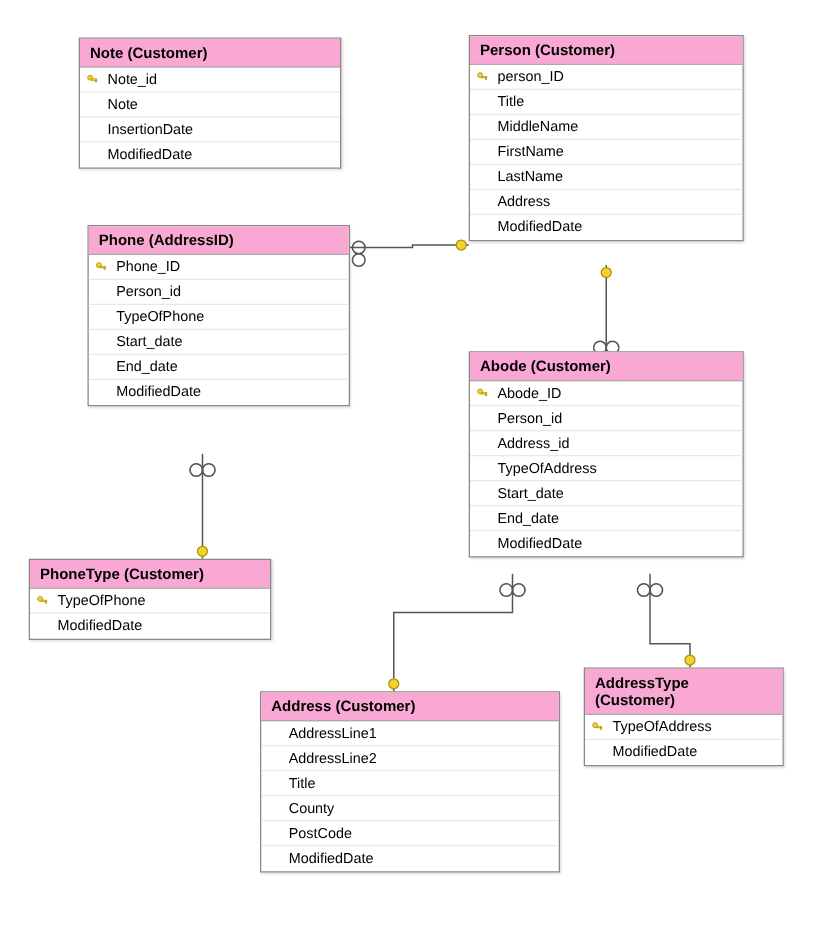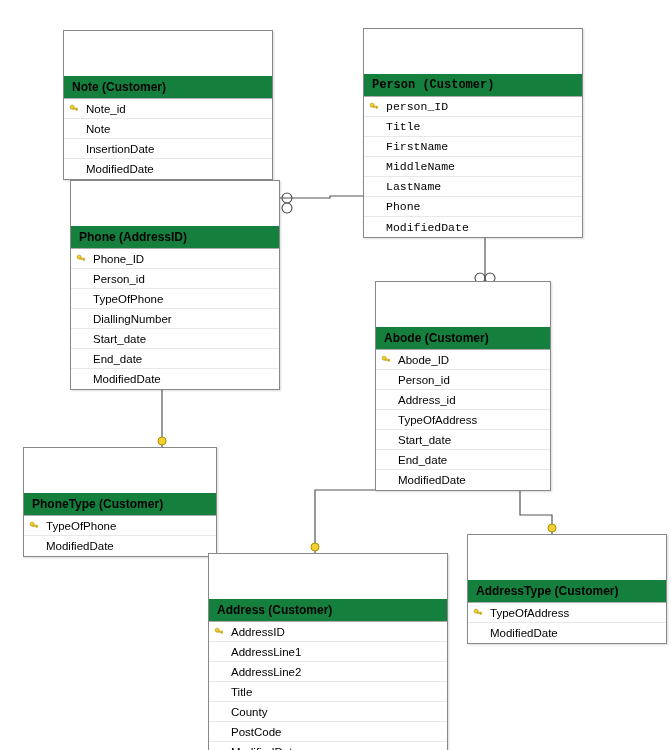--- a/index.html
+++ b/index.html
@@ -11,26 +11,25 @@
     height: 750px;
     position: relative;
   }
   .entity {
     position: absolute;
     border: 1px solid #888;
     background: #fff;
     box-shadow: 1px 1px 2px rgba(0,0,0,0.15);
   }
   .entity-header {
-    background: #15803d;
+    background: #f9a8d4;
     border-bottom: 1px solid #aaa;
     padding: 4px 8px;
     font-weight: bold;
     font-size: 12px;
-    margin-top: 45px;
   }
   .entity-row {
     display: flex;
     align-items: center;
     height: 20px;
     border-bottom: 1px solid #e8e8e8;
     font-size: 11.5px;
   }
   .entity-row:last-child { border-bottom: none; }
   .key-cell {
@@ -118,52 +117,52 @@
         <span class="key-cell"></span>
         <span class="field-cell">InsertionDate</span>
       </div>
       <div class="entity-row">
         <span class="key-cell"></span>
         <span class="field-cell">ModifiedDate</span>
       </div>
     </div>
 </div>
 
-<div class="entity" style="left:363px;top:28px;width:220px;font-family:Liberation Mono, monospace;">
+<div class="entity" style="left:375px;top:28px;width:220px;">
   <div class="entity-header">Person (Customer)</div>
   <div>
       <div class="entity-row">
         <span class="key-cell">
           <svg class="key-icon" viewBox="0 0 16 16">
             <circle cx="5" cy="5" r="3.2" fill="#f2d230" stroke="#b38f00" stroke-width="1"></circle>
             <rect x="6.5" y="6.5" width="7" height="2" fill="#f2d230" stroke="#b38f00" stroke-width="0.8"></rect>
             <rect x="11.5" y="8" width="2" height="2.5" fill="#f2d230" stroke="#b38f00" stroke-width="0.8"></rect>
           </svg>
         </span>
         <span class="field-cell">person_ID</span>
       </div>
       <div class="entity-row">
         <span class="key-cell"></span>
         <span class="field-cell">Title</span>
       </div>
       <div class="entity-row">
         <span class="key-cell"></span>
+        <span class="field-cell">MiddleName</span>
+      </div>
+      <div class="entity-row">
+        <span class="key-cell"></span>
         <span class="field-cell">FirstName</span>
       </div>
       <div class="entity-row">
         <span class="key-cell"></span>
-        <span class="field-cell">MiddleName</span>
-      </div>
-      <div class="entity-row">
-        <span class="key-cell"></span>
         <span class="field-cell">LastName</span>
       </div>
       <div class="entity-row">
         <span class="key-cell"></span>
-        <span class="field-cell">Phone</span>
+        <span class="field-cell">Address</span>
       </div>
       <div class="entity-row">
         <span class="key-cell"></span>
         <span class="field-cell">ModifiedDate</span>
       </div>
     </div>
 </div>
 
 <div class="entity" style="left:70px;top:180px;width:210px;">
   <div class="entity-header">Phone (AddressID)</div>
@@ -181,38 +180,34 @@
       <div class="entity-row">
         <span class="key-cell"></span>
         <span class="field-cell">Person_id</span>
       </div>
       <div class="entity-row">
         <span class="key-cell"></span>
         <span class="field-cell">TypeOfPhone</span>
       </div>
       <div class="entity-row">
         <span class="key-cell"></span>
-        <span class="field-cell">DiallingNumber</span>
-      </div>
-      <div class="entity-row">
-        <span class="key-cell"></span>
         <span class="field-cell">Start_date</span>
       </div>
       <div class="entity-row">
         <span class="key-cell"></span>
         <span class="field-cell">End_date</span>
       </div>
       <div class="entity-row">
         <span class="key-cell"></span>
         <span class="field-cell">ModifiedDate</span>
       </div>
     </div>
 </div>
 
-<div class="entity" style="left:375px;top:281px;width:176px;">
+<div class="entity" style="left:375px;top:281px;width:220px;">
   <div class="entity-header">Abode (Customer)</div>
   <div>
       <div class="entity-row">
         <span class="key-cell">
           <svg class="key-icon" viewBox="0 0 16 16">
             <circle cx="5" cy="5" r="3.2" fill="#f2d230" stroke="#b38f00" stroke-width="1"></circle>
             <rect x="6.5" y="6.5" width="7" height="2" fill="#f2d230" stroke="#b38f00" stroke-width="0.8"></rect>
             <rect x="11.5" y="8" width="2" height="2.5" fill="#f2d230" stroke="#b38f00" stroke-width="0.8"></rect>
           </svg>
         </span>
@@ -262,30 +257,20 @@
         <span class="key-cell"></span>
         <span class="field-cell">ModifiedDate</span>
       </div>
     </div>
 </div>
 
 <div class="entity" style="left:208px;top:553px;width:240px;">
   <div class="entity-header">Address (Customer)</div>
   <div>
       <div class="entity-row">
-        <span class="key-cell">
-          <svg class="key-icon" viewBox="0 0 16 16">
-            <circle cx="5" cy="5" r="3.2" fill="#f2d230" stroke="#b38f00" stroke-width="1"></circle>
-            <rect x="6.5" y="6.5" width="7" height="2" fill="#f2d230" stroke="#b38f00" stroke-width="0.8"></rect>
-            <rect x="11.5" y="8" width="2" height="2.5" fill="#f2d230" stroke="#b38f00" stroke-width="0.8"></rect>
-          </svg>
-        </span>
-        <span class="field-cell">AddressID</span>
-      </div>
-      <div class="entity-row">
         <span class="key-cell"></span>
         <span class="field-cell">AddressLine1</span>
       </div>
       <div class="entity-row">
         <span class="key-cell"></span>
         <span class="field-cell">AddressLine2</span>
       </div>
       <div class="entity-row">
         <span class="key-cell"></span>
         <span class="field-cell">Title</span>
@@ -298,21 +283,21 @@
         <span class="key-cell"></span>
         <span class="field-cell">PostCode</span>
       </div>
       <div class="entity-row">
         <span class="key-cell"></span>
         <span class="field-cell">ModifiedDate</span>
       </div>
     </div>
 </div>
 
-<div class="entity" style="left:467px;top:534px;width:200px;">
+<div class="entity" style="left:467px;top:534px;width:160px;">
   <div class="entity-header">AddressType (Customer)</div>
   <div>
       <div class="entity-row">
         <span class="key-cell">
           <svg class="key-icon" viewBox="0 0 16 16">
             <circle cx="5" cy="5" r="3.2" fill="#f2d230" stroke="#b38f00" stroke-width="1"></circle>
             <rect x="6.5" y="6.5" width="7" height="2" fill="#f2d230" stroke="#b38f00" stroke-width="0.8"></rect>
             <rect x="11.5" y="8" width="2" height="2.5" fill="#f2d230" stroke="#b38f00" stroke-width="0.8"></rect>
           </svg>
         </span>

